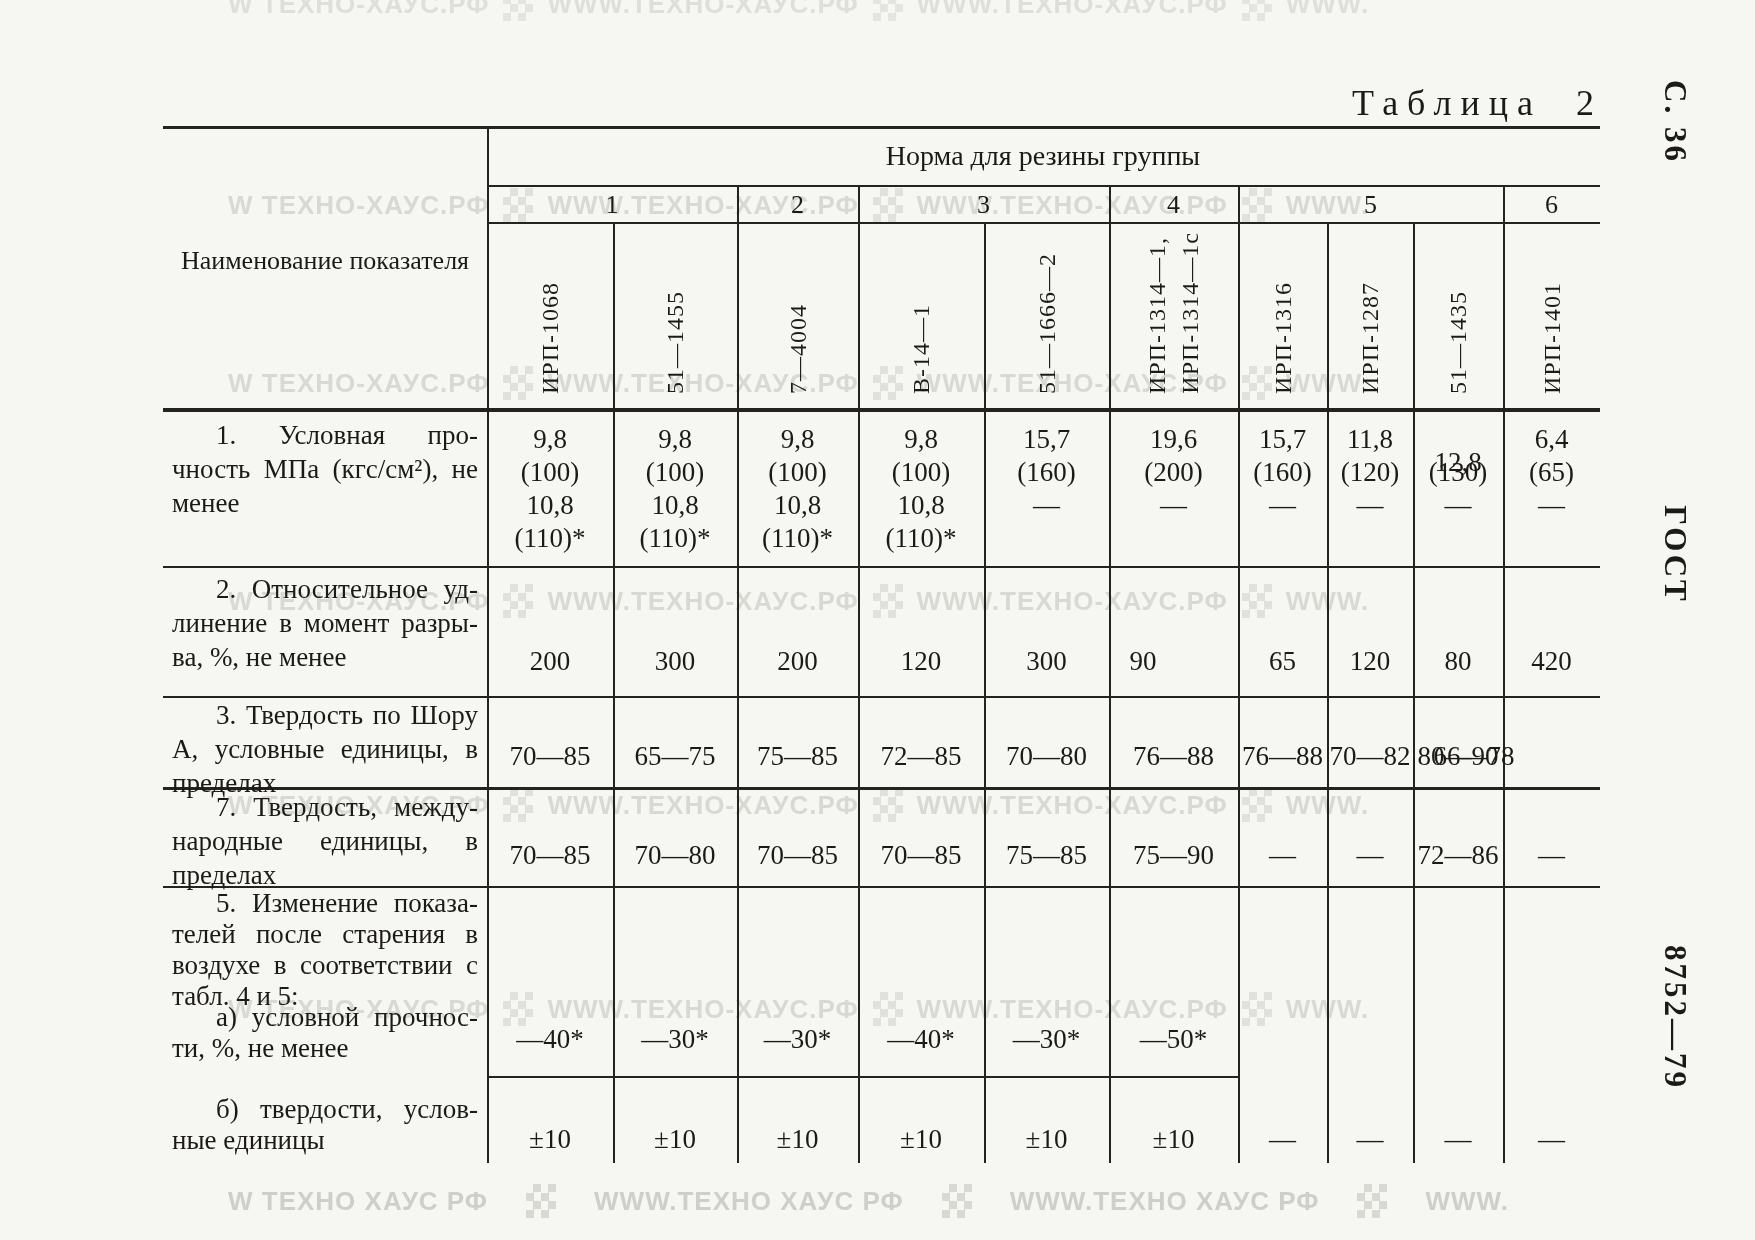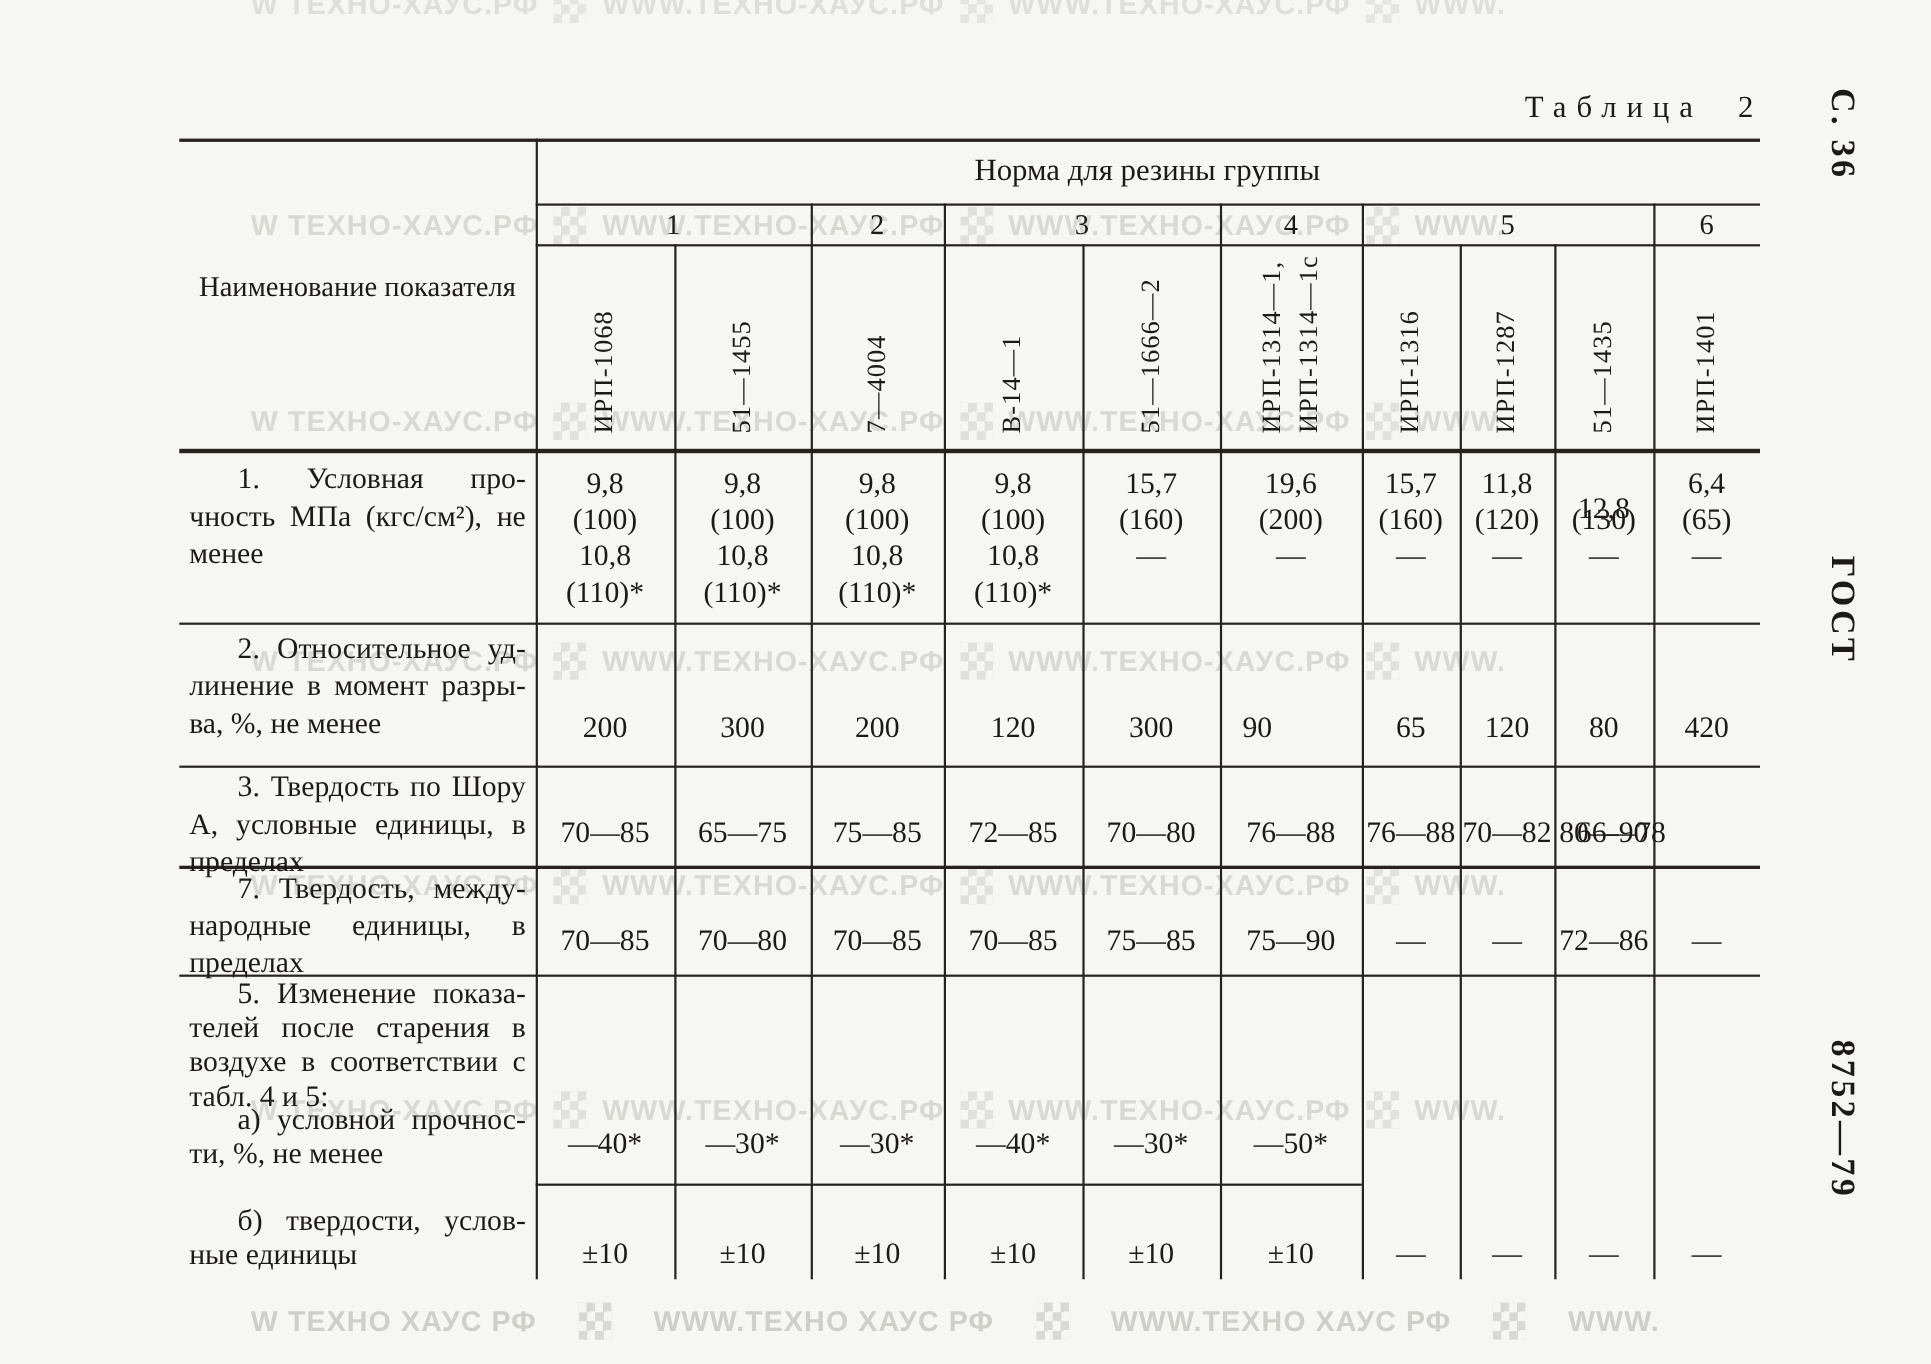--- a/index.html
+++ b/index.html
@@ -22,21 +22,21 @@
   .wm-icon{
     display:inline-block;width:30px;height:34px;margin:0 14px;
     background:repeating-conic-gradient(currentColor 0% 25%,transparent 0% 50%);
     background-size:15px 17px;opacity:.75;
   }
   
   .hline,.vline{position:absolute;background:#26231e;z-index:2;}
   
   .caption{
     position:absolute;right:152px;top:82px;
-    font-size:28px;letter-spacing:9px;word-spacing:16px;
+    font-size:36px;letter-spacing:9px;word-spacing:16px;
     z-index:3;
   }
   .side{
     position:absolute;left:1697px;top:80px;width:1010px;height:44px;
     transform:rotate(90deg);transform-origin:0 0;
     display:flex;justify-content:space-between;align-items:center;
     font-size:31px;font-weight:700;letter-spacing:3px;
     z-index:3;
   }
   .hdr{position:absolute;transform:translateX(-50%);font-size:26px;white-space:nowrap;z-index:3;}

